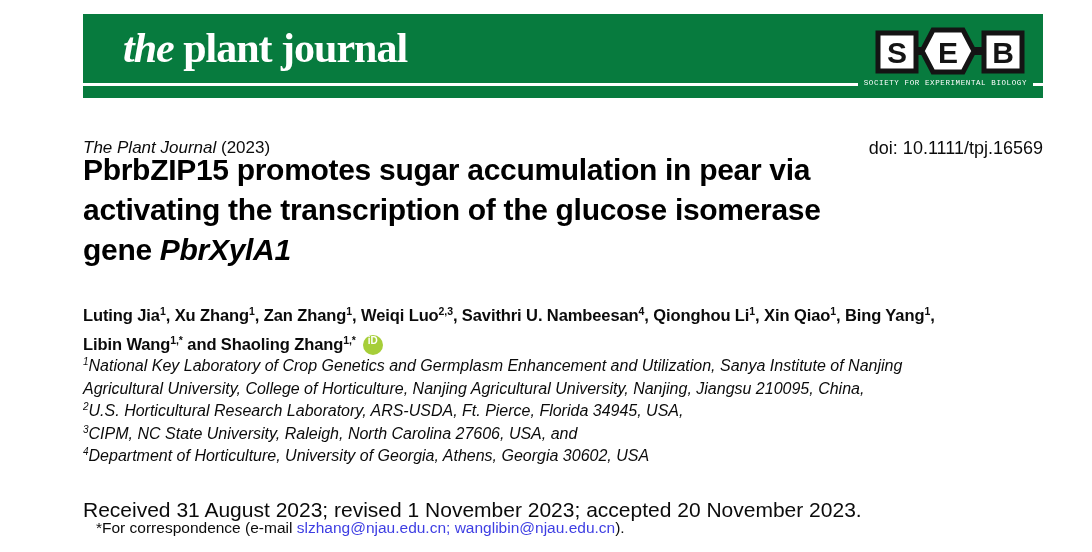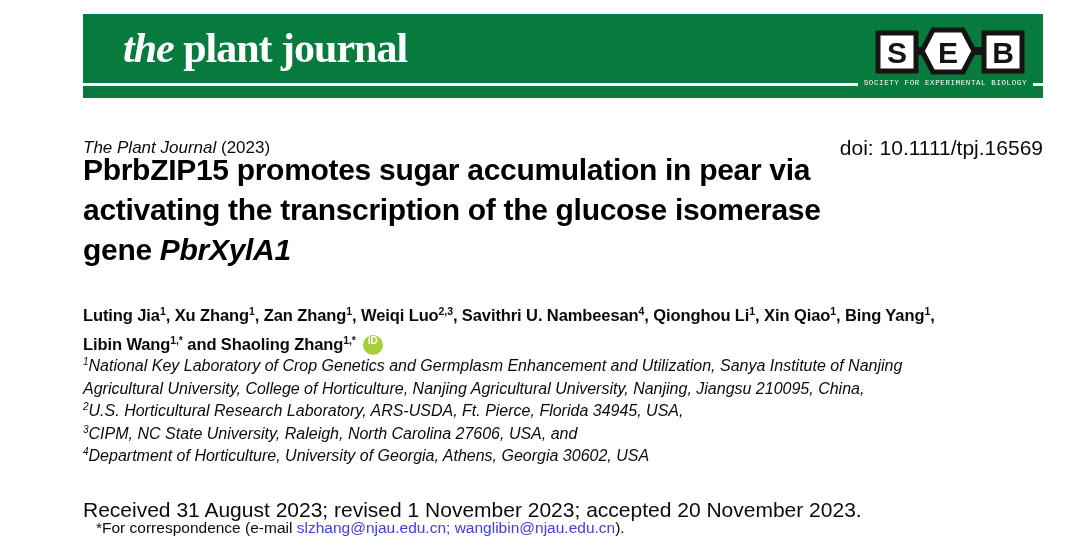--- a/index.html
+++ b/index.html
@@ -24,21 +24,21 @@
   .banner-rule{position:absolute;left:0;right:0;top:69px;height:3px;background:#fff;}
   .seb-svg{position:absolute;top:13px;right:18px;}
   .seb-tagline{
     position:absolute;top:63px;right:10px;background:var(--green);
     color:#fff;font-family:Liberation Mono, monospace;
     font-size:7.5px;letter-spacing:0.6px;line-height:13px;padding:0 6px;white-space:nowrap;
   }
   
   .meta-row{position:absolute;left:83px;width:960px;top:111px;display:flex;justify-content:space-between;font-size:17px;line-height:20px;margin-top:27px;}
   .journal-ref .it{font-style:italic;}
-  .doi{font-size:21px;}
+  .doi{font-size:18px;}
   
   .title{
     position:absolute;left:83px;top:150px;margin:0;
     font-size:30px;line-height:40px;font-weight:bold;letter-spacing:-0.3px;color:#000;
   }
   .title .rline{white-space:nowrap;}
   .title .it{font-style:italic;}
   
   .authors{position:absolute;left:83px;top:301px;font-size:16.5px;font-weight:bold;line-height:29px;letter-spacing:-0.1px;}
   .authors .rline{white-space:nowrap;}

